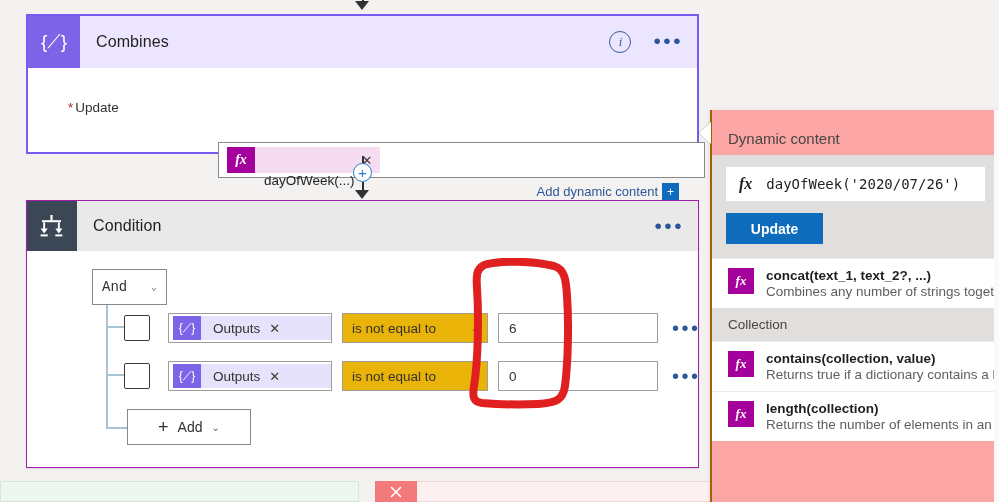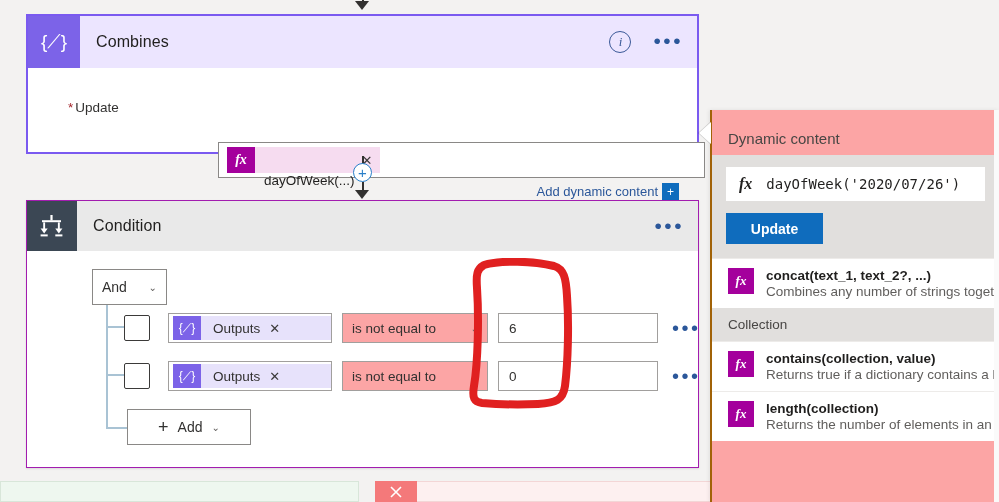--- a/index.html
+++ b/index.html
@@ -112,21 +112,21 @@
     border:1px solid #a21caf; box-shadow:0 0.6px 1.8px rgba(0,0,0,.10);
   }
   #condition-card .card-header{ background:#e9e9e9; height:50px;}
   #condition-icon{ background:#3b4754; height:50px; flex-basis:50px; width:50px;}
   .cond-body{ position:relative; height:216px; }
 
   .and-box{
     position:absolute; left:65px; top:18px; width:75px; height:36px;
     border:1px solid #8a8886; background:#fff;
     display:flex;align-items:center;justify-content:space-between;
-    padding:0 9px; font-size:14px;
+    padding:0 9px; font-size:14px;font-family:Liberation Mono, monospace;
   }
   .chev{ color:#605e5c; font-size:10px; }
 
   .tree-v{ position:absolute; left:79px; top:54px; width:1.5px; background:#a9c3d4; }
   .tree-h{ position:absolute; height:1.5px; background:#a9c3d4; }
 
   .cond-row{ position:absolute; left:97px; display:flex; align-items:center; }
   .cb{
     width:26px;height:26px;border:1.4px solid #3b3a39;background:#fff;border-radius:2px;
     flex:0 0 26px;
@@ -138,21 +138,21 @@
   .out-token{
     display:inline-flex;align-items:center;height:24px;background:#e7e2fb;font-size:13.5px;
     width:100%;
   }
   .out-chip{
     width:28px;height:24px;background:#7c63e8;color:#fff;
     display:flex;align-items:center;justify-content:center;font-size:12px;
   }
   .out-text{ padding:0 9px 0 12px; }
   .select-field{
-    margin-left:10px;width:146px;height:30px;border:1px solid #a19f9d;background:#fca5a5;
+    margin-left:10px;width:146px;height:30px;border:1px solid #a19f9d;background:#eab308;
     display:flex;align-items:center;justify-content:space-between;padding:0 8px 0 9px;
     font-size:13.5px;
   }
   .value-field{
     margin-left:10px;width:160px;height:30px;border:1px solid #a19f9d;background:#fff;
     display:flex;align-items:center;padding-left:10px;font-size:13.5px;
   }
   .row-ellipsis{ margin-left:14px; color:#2b579a; font-size:20px; letter-spacing:2.5px; line-height:8px;}
 
   .add-btn{

